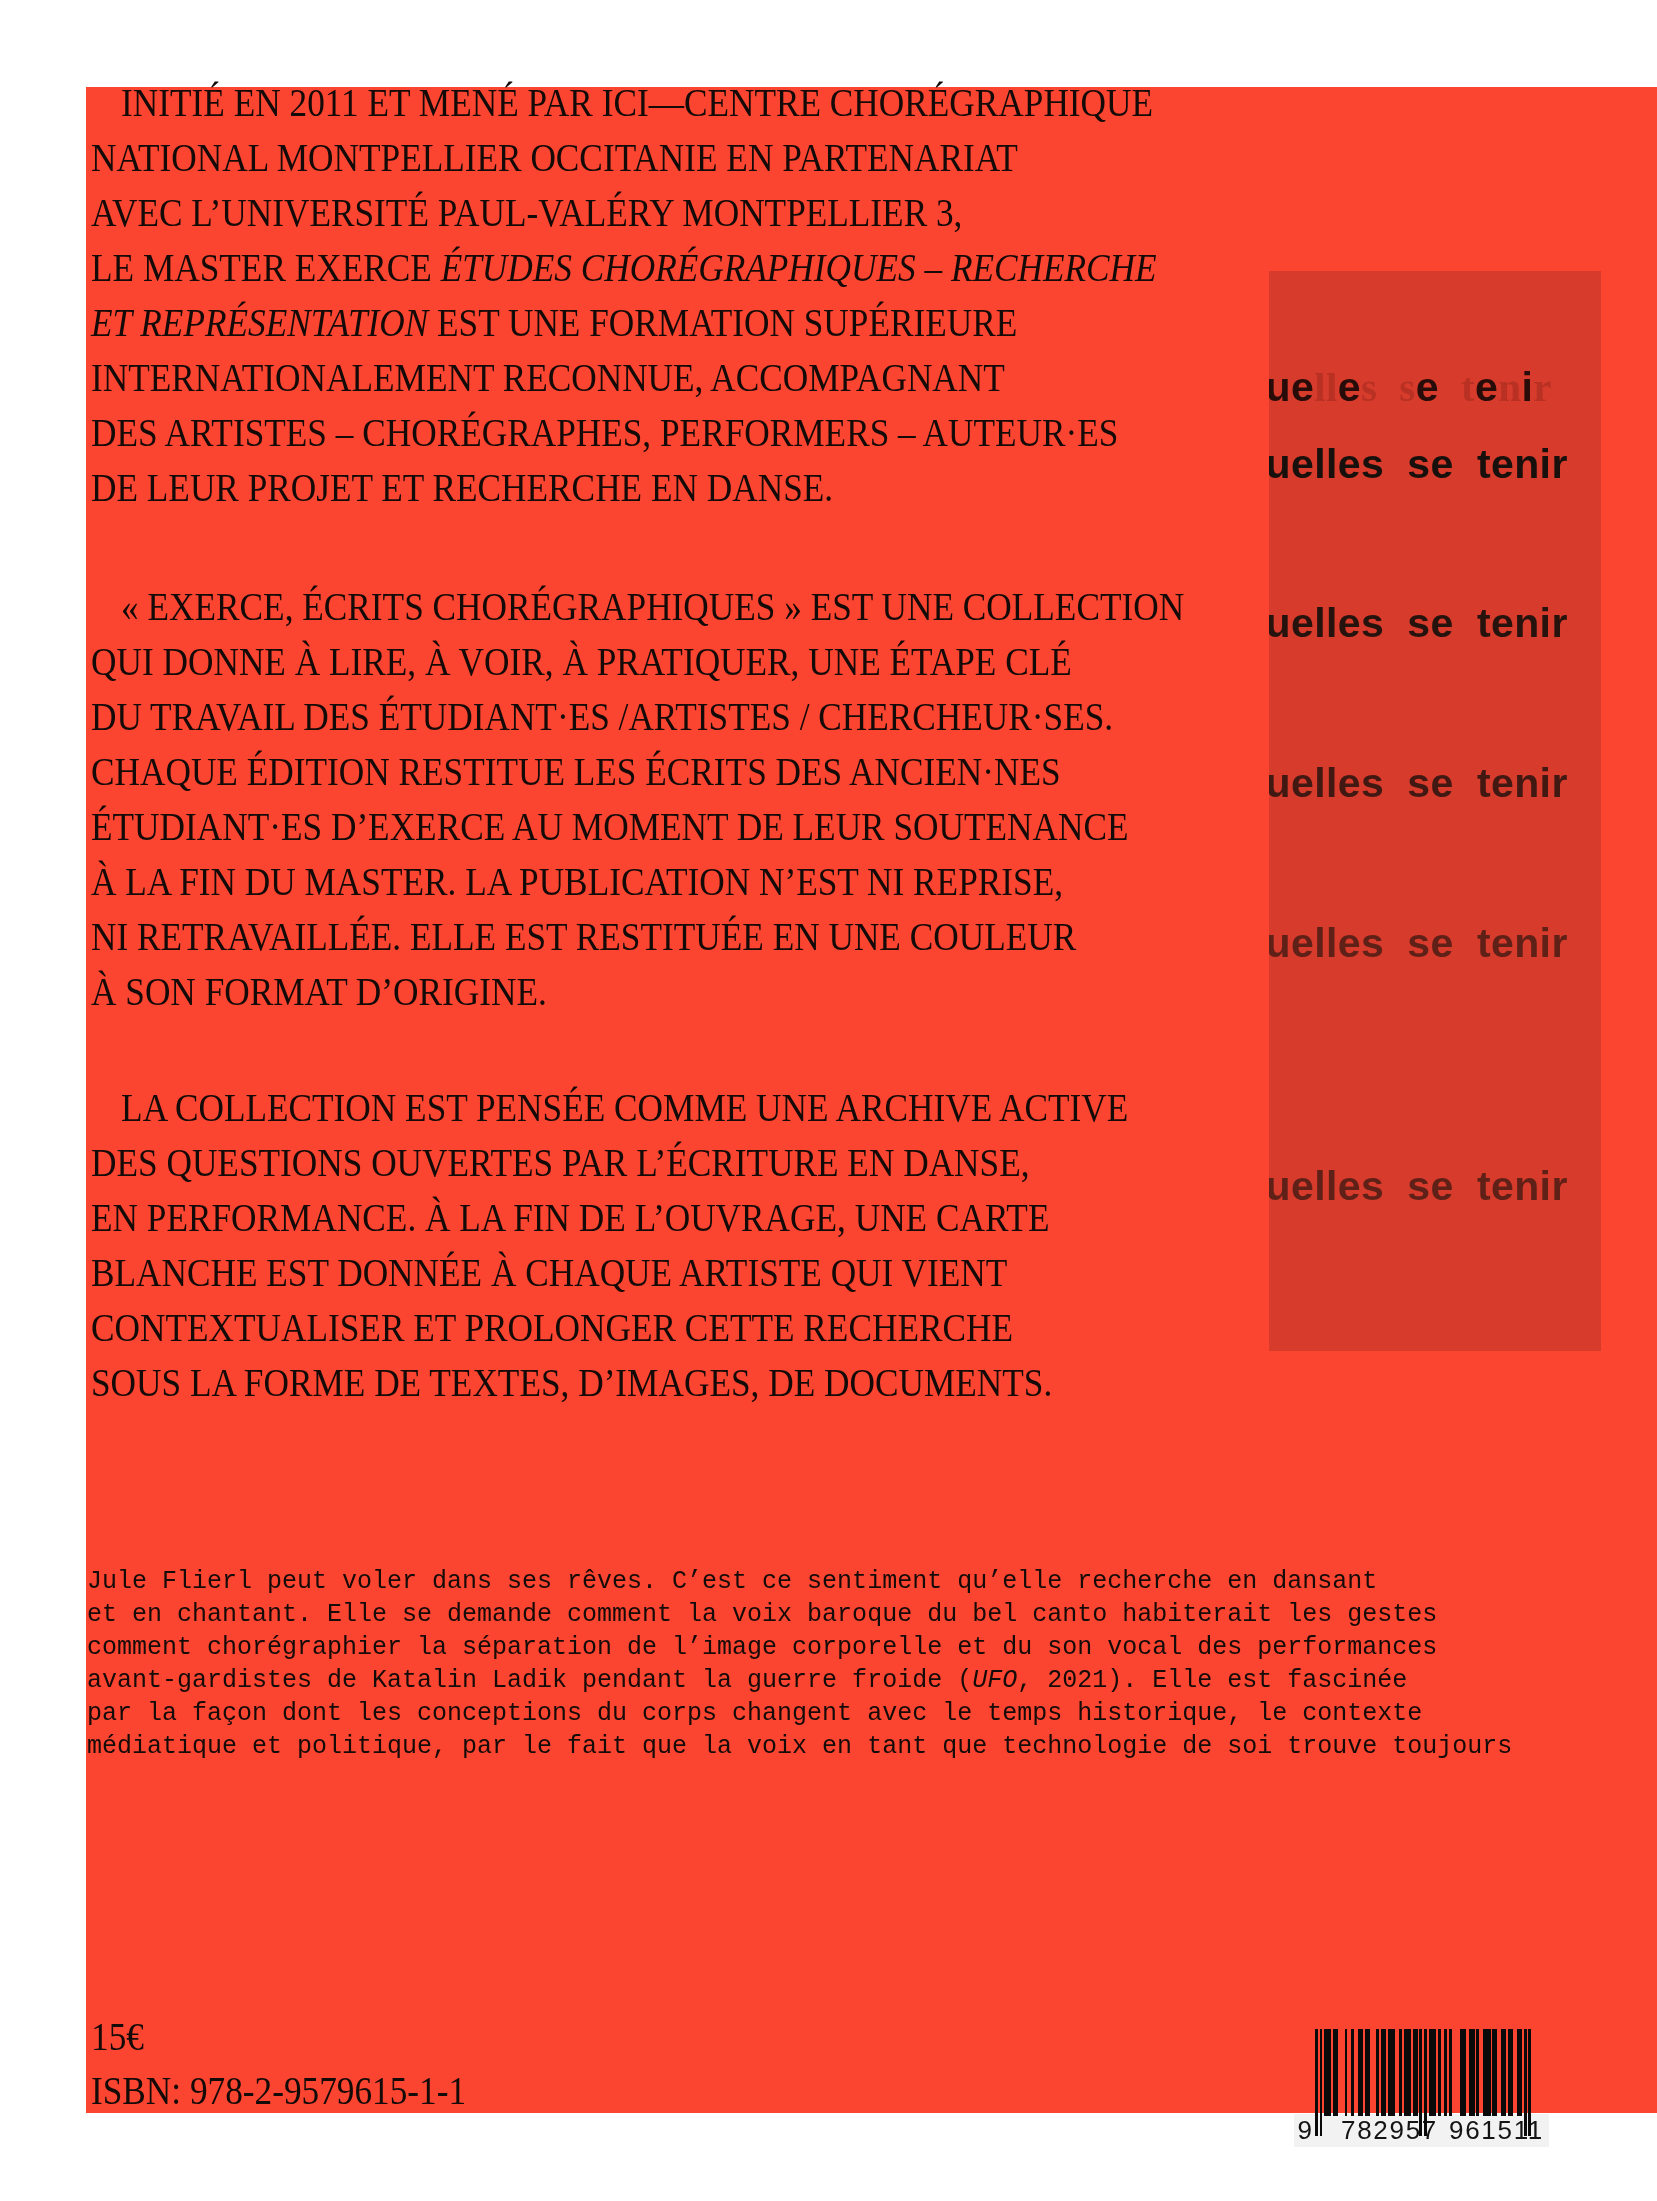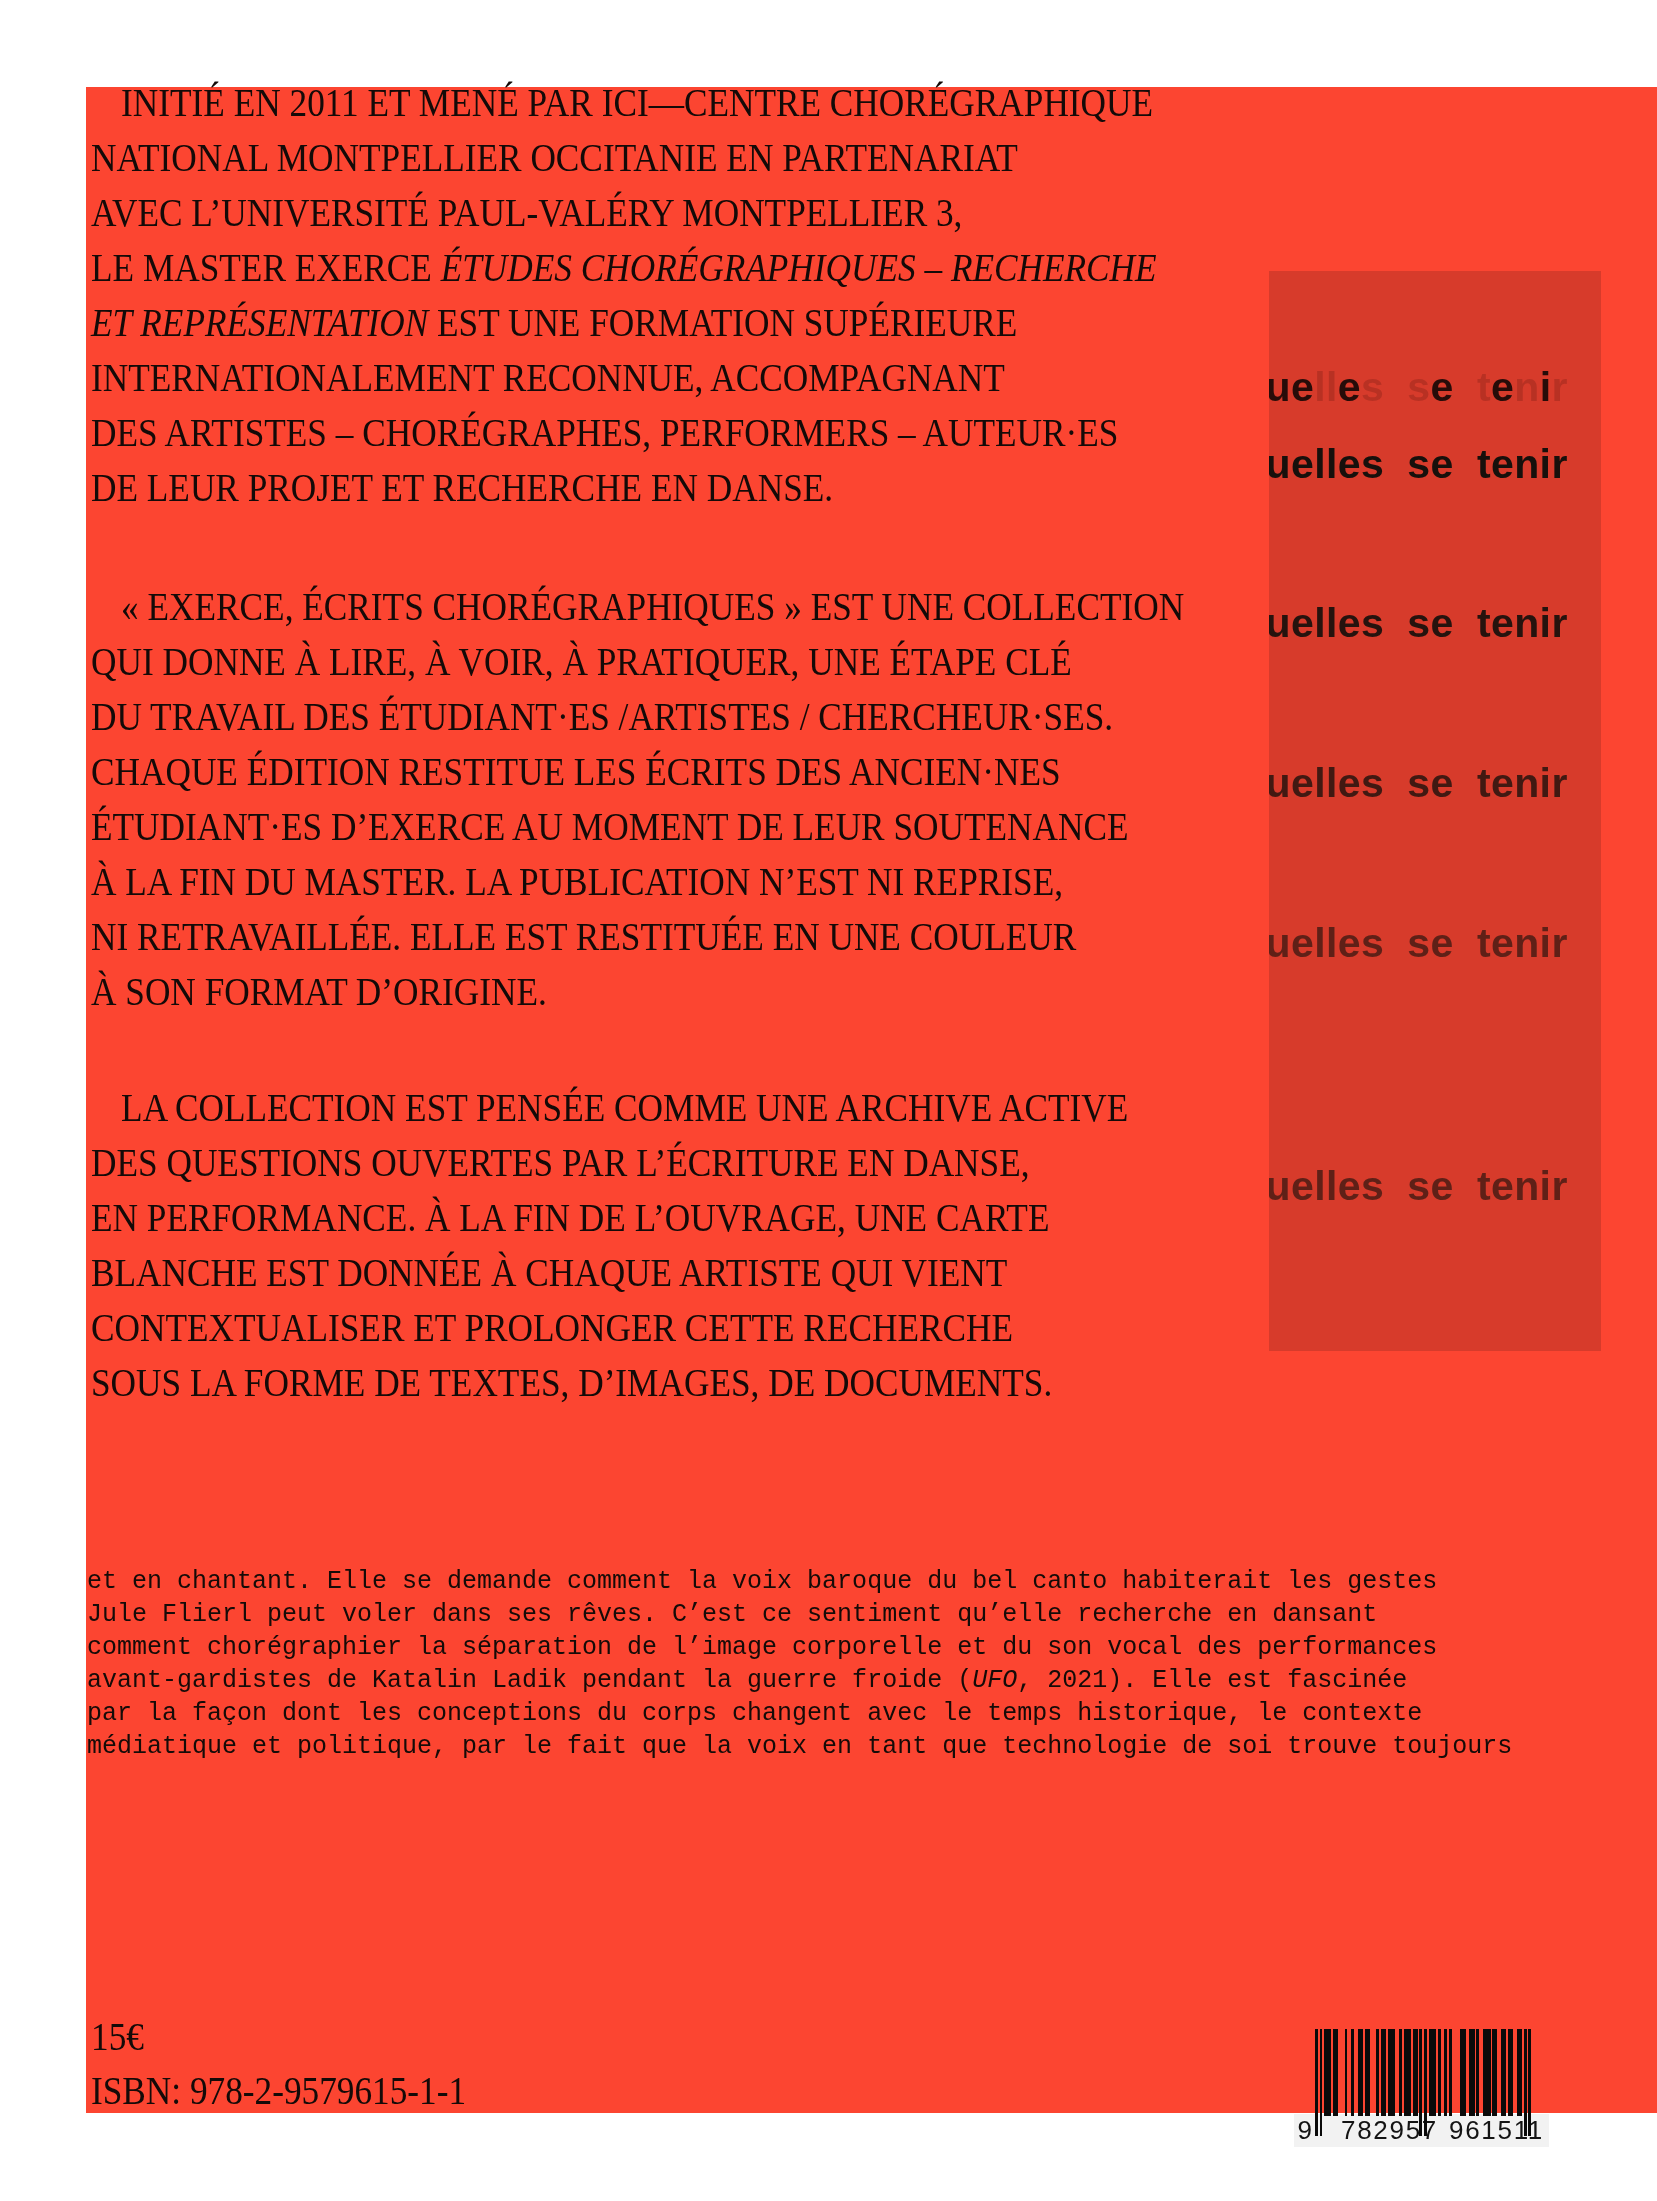--- a/index.html
+++ b/index.html
@@ -3,21 +3,21 @@
 <meta charset="utf-8">
 <style>
   html,body{margin:0;padding:0;}
   body{width:1658px;height:2201px;background:#ffffff;overflow:hidden;}
   .page{position:relative;width:1658px;height:2201px;background:#ffffff;}
   .poster{position:absolute;left:86px;top:87px;width:1572px;height:2026px;background:#fc4531;}
   .band{position:absolute;left:1269px;top:271px;width:332px;height:1080px;background:#d73b2b;overflow:hidden;}
   .band-line{position:absolute;left:-3.5px;font-family:"Liberation Sans",sans-serif;font-weight:bold;
     font-size:41px;line-height:41px;letter-spacing:0.4px;word-spacing:11.4px;color:#17100c;white-space:pre;}
   .band-line.ghost .v{color:rgba(20,8,6,0.9);margin-top:30px;}
-  .band-line.ghost .c{color:rgba(45,8,2,0.18);}
+  .band-line.ghost .c{color:rgba(45,8,2,0.18);font-family:Liberation Serif, serif;}
   .op1{opacity:1;} .op2{opacity:.92;} .op3{opacity:.78;} .op4{opacity:.62;} .op5{opacity:.62;}
   .caps{position:absolute;left:91px;font-family:"Liberation Serif",serif;font-size:41px;
     line-height:55px;color:#140a08;transform:scaleX(0.86);transform-origin:0 0;white-space:nowrap;}
   .caps .line{display:block;}
   .caps .line.first{padding-left:35px;}
   .it{font-style:italic;}
   #intro{top:75px;} #collection{top:579px;} #archive{top:1080px;}
   .bio{position:absolute;left:87px;top:1565px;font-family:"Liberation Mono",monospace;
     font-size:25px;line-height:33px;color:#150b08;white-space:nowrap;}
   .bio .line{display:block;}
@@ -72,22 +72,22 @@
   <div class="caps" id="archive">
     <span class="line first">LA COLLECTION EST PENSÉE COMME UNE ARCHIVE ACTIVE</span>
     <span class="line">DES QUESTIONS OUVERTES PAR L’ÉCRITURE EN DANSE,</span>
     <span class="line">EN PERFORMANCE. À LA FIN DE L’OUVRAGE, UNE CARTE</span>
     <span class="line">BLANCHE EST DONNÉE À CHAQUE ARTISTE QUI VIENT</span>
     <span class="line">CONTEXTUALISER ET PROLONGER CETTE RECHERCHE</span>
     <span class="line">SOUS LA FORME DE TEXTES, D’IMAGES, DE DOCUMENTS.</span>
   </div>
 
   <div class="bio">
+    <span class="line">Jule Flierl peut voler dans ses rêves. C’est ce sentiment qu’elle recherche en dansant</span>
     <span class="line">et en chantant. Elle se demande comment la voix baroque du bel canto habiterait les gestes</span>
-    <span class="line">Jule Flierl peut voler dans ses rêves. C’est ce sentiment qu’elle recherche en dansant</span>
     <span class="line">comment chorégraphier la séparation de l’image corporelle et du son vocal des performances</span>
     <span class="line"><span>avant-gardistes de Katalin Ladik pendant la guerre froide (</span><span class="it">UFO</span><span>, 2021). Elle est fascinée</span></span>
     <span class="line">par la façon dont les conceptions du corps changent avec le temps historique, le contexte</span>
     <span class="line">médiatique et politique, par le fait que la voix en tant que technologie de soi trouve toujours</span>
   </div>
 
   <div class="price">
     <span class="line">15€</span>
     <span class="line">ISBN: 978-2-9579615-1-1</span>
   </div>

